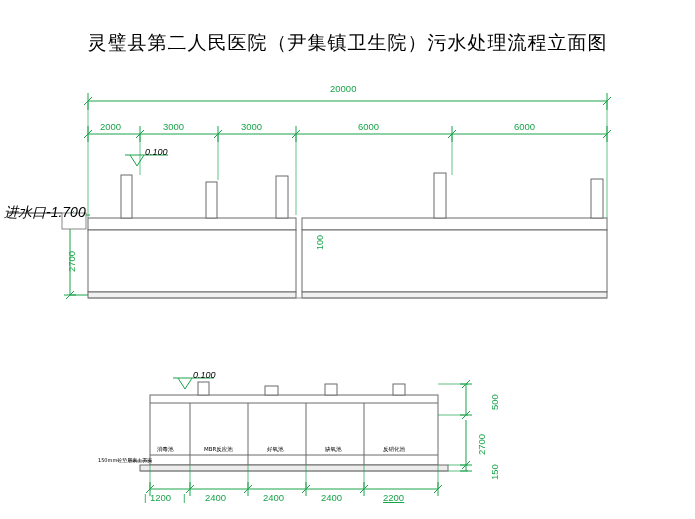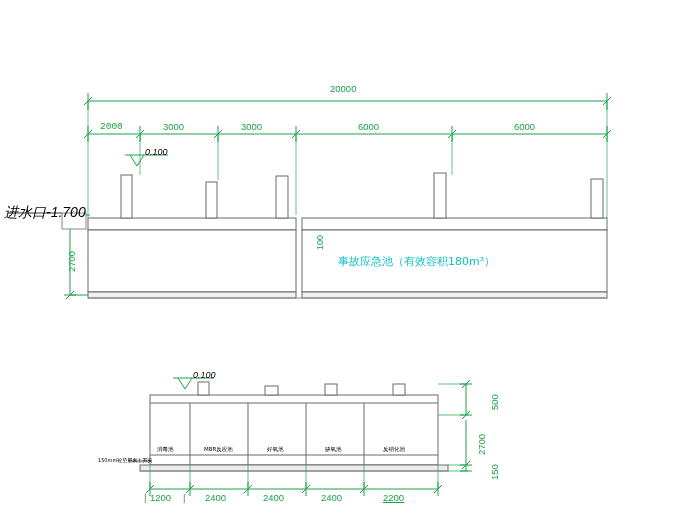--- a/index.html
+++ b/index.html
@@ -19,20 +19,21 @@
   .cyan-lbl{position:absolute;white-space:nowrap;font-size:11px;color:#13c3c3;font-family:"DejaVu Sans",sans-serif;}
   .tiny-lbl{position:absolute;white-space:nowrap;font-size:5px;color:#000;font-family:"DejaVu Sans",sans-serif;}
   .rot{transform-origin:0 0;}
   svg{position:absolute;left:0;top:0;}
 </style>
 </head>
 <body>
 
 <div id="stage">
 
+  <div class="title">灵璧县第二人民医院（尹集镇卫生院）污水处理流程立面图</div>
 
   <svg width="695" height="519">
 
     <g stroke="#1aa34a" stroke-width="1" fill="none">
       <line x1="88" y1="93" x2="88" y2="110"></line>
       <line x1="607" y1="93" x2="607" y2="110"></line>
       <line x1="88" y1="101" x2="607" y2="101"></line>
       <line x1="84" y1="105" x2="92" y2="97"></line>
       <line x1="603" y1="105" x2="611" y2="97"></line>
     </g>
@@ -171,33 +172,32 @@
       <line x1="438" y1="415" x2="468" y2="415" stroke-width="0.7"></line>
       <line x1="448" y1="465" x2="468" y2="465" stroke-width="0.7"></line>
       <line x1="448" y1="471" x2="468" y2="471" stroke-width="0.7"></line>
       <line x1="462" y1="388" x2="470" y2="380"></line>
       <line x1="462" y1="419" x2="470" y2="411"></line>
       <line x1="462" y1="469" x2="470" y2="461"></line>
     </g>
   </svg>
 
   <div class="dim-lbl" style="left:330px;top:83px;">20000</div>
-  <div class="dim-lbl" style="left:100px;top:121px;font-family:Liberation Mono, monospace;">2000</div>
+  <div class="dim-lbl" style="left:100px;top:121px;">2000</div>
   <div class="dim-lbl" style="left:163px;top:121px;">3000</div>
   <div class="dim-lbl" style="left:241px;top:121px;">3000</div>
   <div class="dim-lbl" style="left:358px;top:121px;">6000</div>
   <div class="dim-lbl" style="left:514px;top:121px;">6000</div>
 
   <div class="lbl" style="left:145px;top:147px;font-size:9px;">0.100</div>
   <div class="lbl" style="left:4px;top:204px;font-size:14px;">进水口-1.700</div>
 
   <div class="dim-lbl rot" style="left:66px;top:272px;transform:rotate(-90deg);">2700</div>
   <div class="dim-lbl rot" style="left:315px;top:250px;transform:rotate(-90deg);font-size:9px;">100</div>
 
-  <div class="cyan-lbl" style="left:338px;top:254px;">事故应急池（有效容积180m³）</div>
 
   <div class="lbl" style="left:193px;top:370px;font-size:9px;">0.100</div>
   <div class="tiny-lbl" style="left:98px;top:457px;">150mm砼垫层素土夯实</div>
 
   <div class="tiny-lbl" style="left:157px;top:446px;font-size:5.5px;">消毒池</div>
   <div class="tiny-lbl" style="left:204px;top:446px;font-size:5.5px;">MBR反应池</div>
   <div class="tiny-lbl" style="left:267px;top:446px;font-size:5.5px;">好氧池</div>
   <div class="tiny-lbl" style="left:325px;top:446px;font-size:5.5px;">缺氧池</div>
   <div class="tiny-lbl" style="left:383px;top:446px;font-size:5.5px;">反硝化池</div>
 

